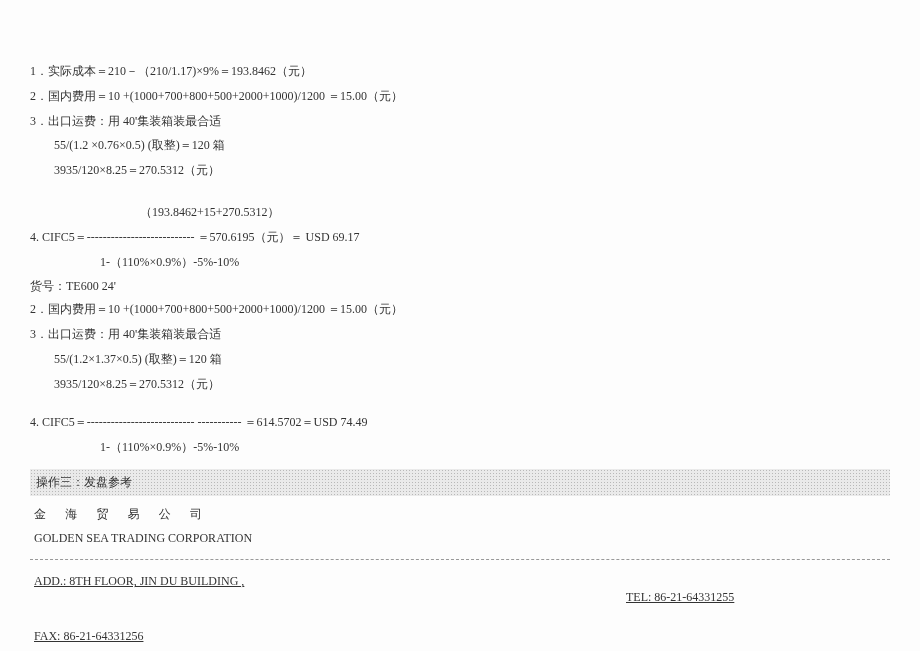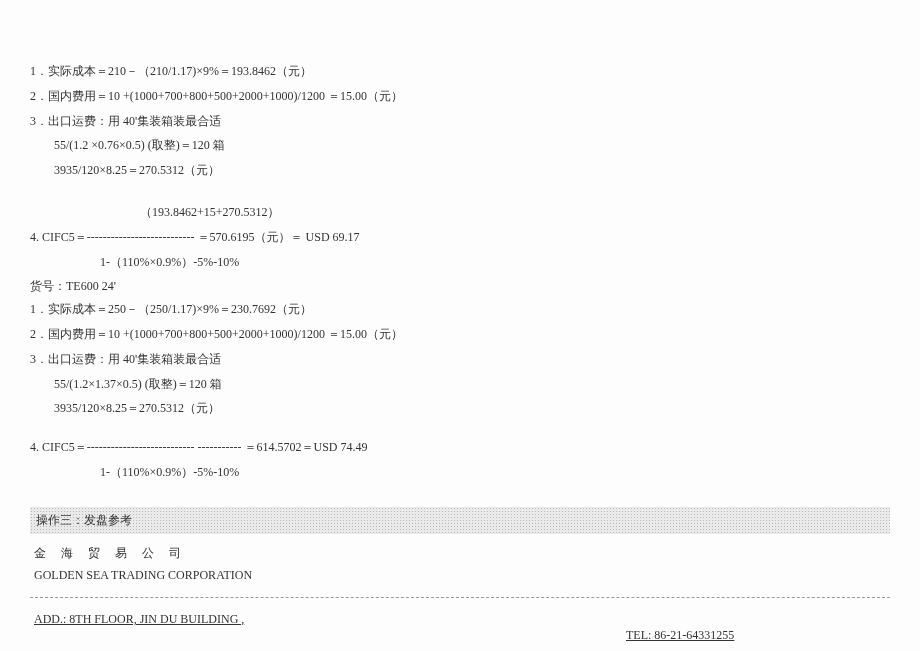--- a/index.html
+++ b/index.html
@@ -9,28 +9,28 @@
       font-family: "SimSun", "Songti SC", serif;
       font-size: 12px;
       line-height: 1.9;
       color: #333;
       padding: 60px 30px 20px 30px;
     }
     .calc-block p { margin-bottom: 2px; }
     .indent { padding-left: 24px; }
     .indent-big { padding-left: 110px; margin-top: 19px; }
     .section-bar {
-      margin-top: 23px;
+      margin-top: 10px;
       padding: 2px 6px;
       background-image: radial-gradient(#b8b8b8 0.6px, transparent 0.6px);
       background-size: 3px 3px;
       background-color: #eaeaea;
       font-weight: normal;
     }
-    .company-cn { margin-top: 8px; padding-left: 4px; letter-spacing: 6px; }
+    .company-cn { margin-top: 8px; padding-left: 4px; letter-spacing: 6px; font-family: Liberation Mono, monospace; }
     .company-en { padding-left: 4px; }
     .addr-row {
       display: flex;
       justify-content: flex-start;
       padding: 0 4px;
       text-decoration: underline;
     }
     .addr-row .left { flex: 1; }
     .addr-row .right { width: 260px; text-align: left; margin-top: 16px; }
     .hr-dashed {
@@ -49,21 +49,20 @@
   <p class="indent">55/(1.2 ×0.76×0.5) (取整)＝120  箱</p>
   <p class="indent">3935/120×8.25＝270.5312（元）</p>
   <p class="indent-big">（193.8462+15+270.5312）</p>
   <p>4. CIFC5＝--------------------------- ＝570.6195（元）＝ USD 69.17</p>
   <p style="padding-left:70px">1-（110%×0.9%）-5%-10%</p>
 </div>
 
 <p>货号：TE600 24'</p>
 
 <div class="calc-block">
-  <p>1．实际成本＝250－（250/1.17)×9%＝230.7692（元）</p>
   <p>2．国内费用＝10 +(1000+700+800+500+2000+1000)/1200 ＝15.00（元）</p>
   <p>3．出口运费：用 40'集装箱装最合适</p>
   <p class="indent">55/(1.2×1.37×0.5) (取整)＝120  箱</p>
   <p class="indent">3935/120×8.25＝270.5312（元）</p>
   <p style="height:12px"></p>
   <p>4. CIFC5＝--------------------------- -----------      ＝614.5702＝USD 74.49</p>
   <p style="padding-left:70px">1-（110%×0.9%）-5%-10%</p>
 </div>
 
 <div class="section-bar">操作三：发盘参考</div>

